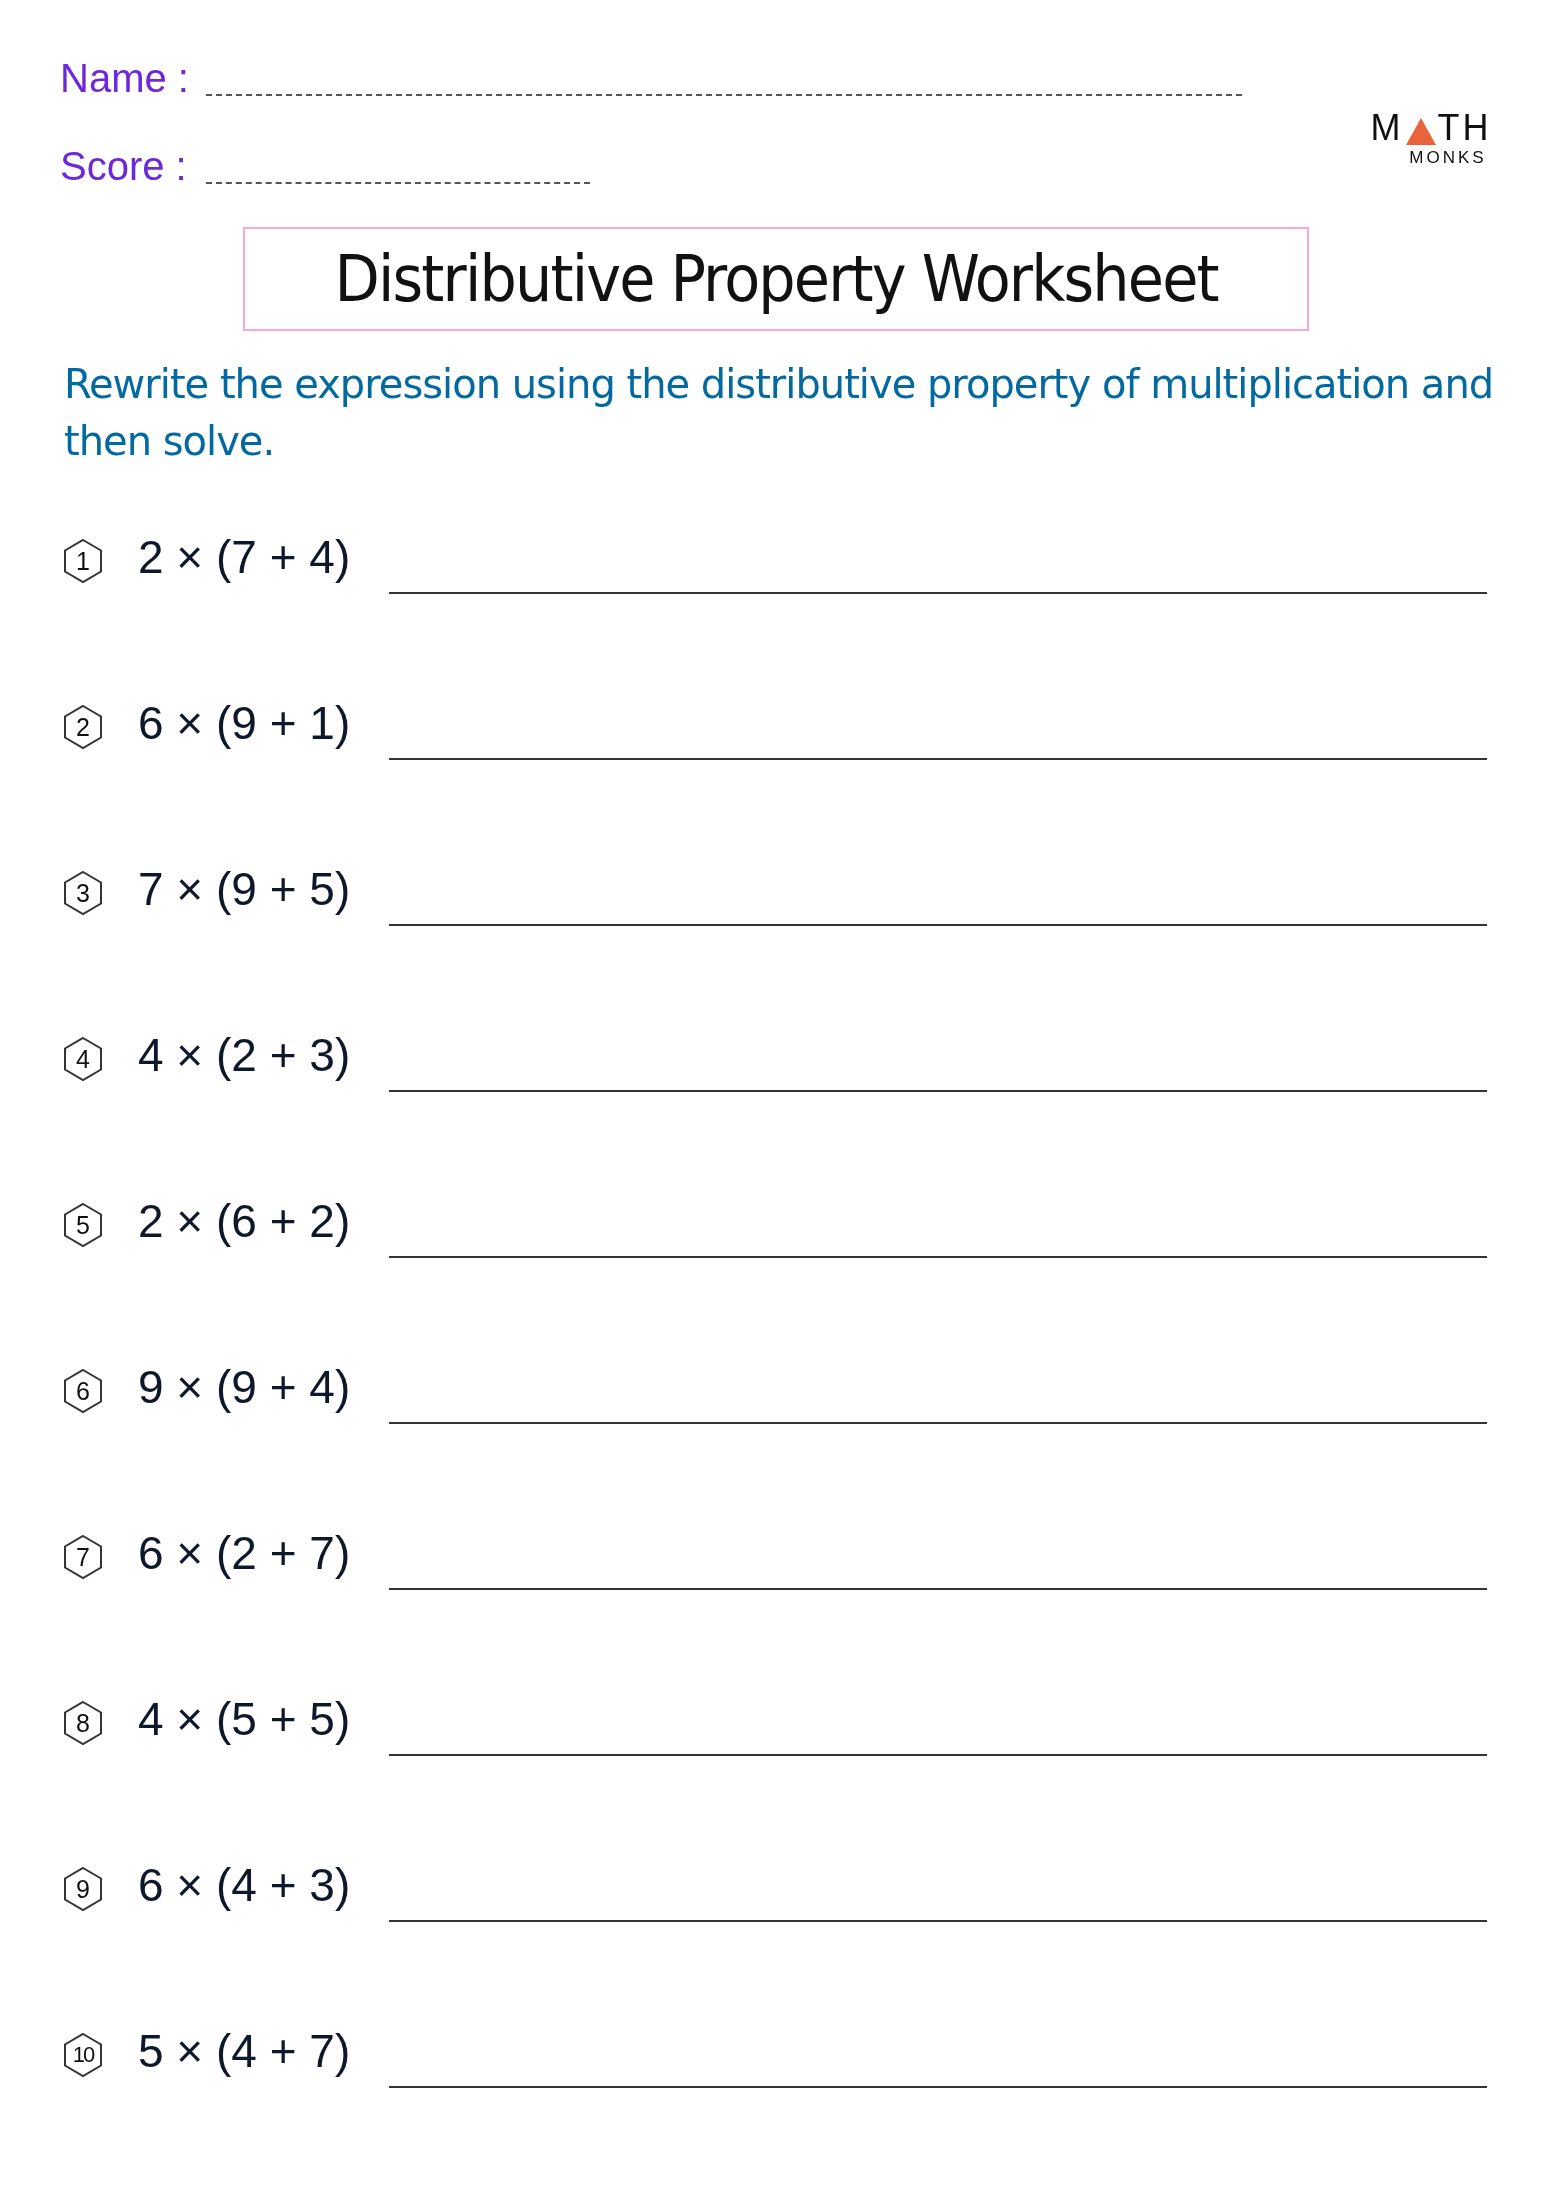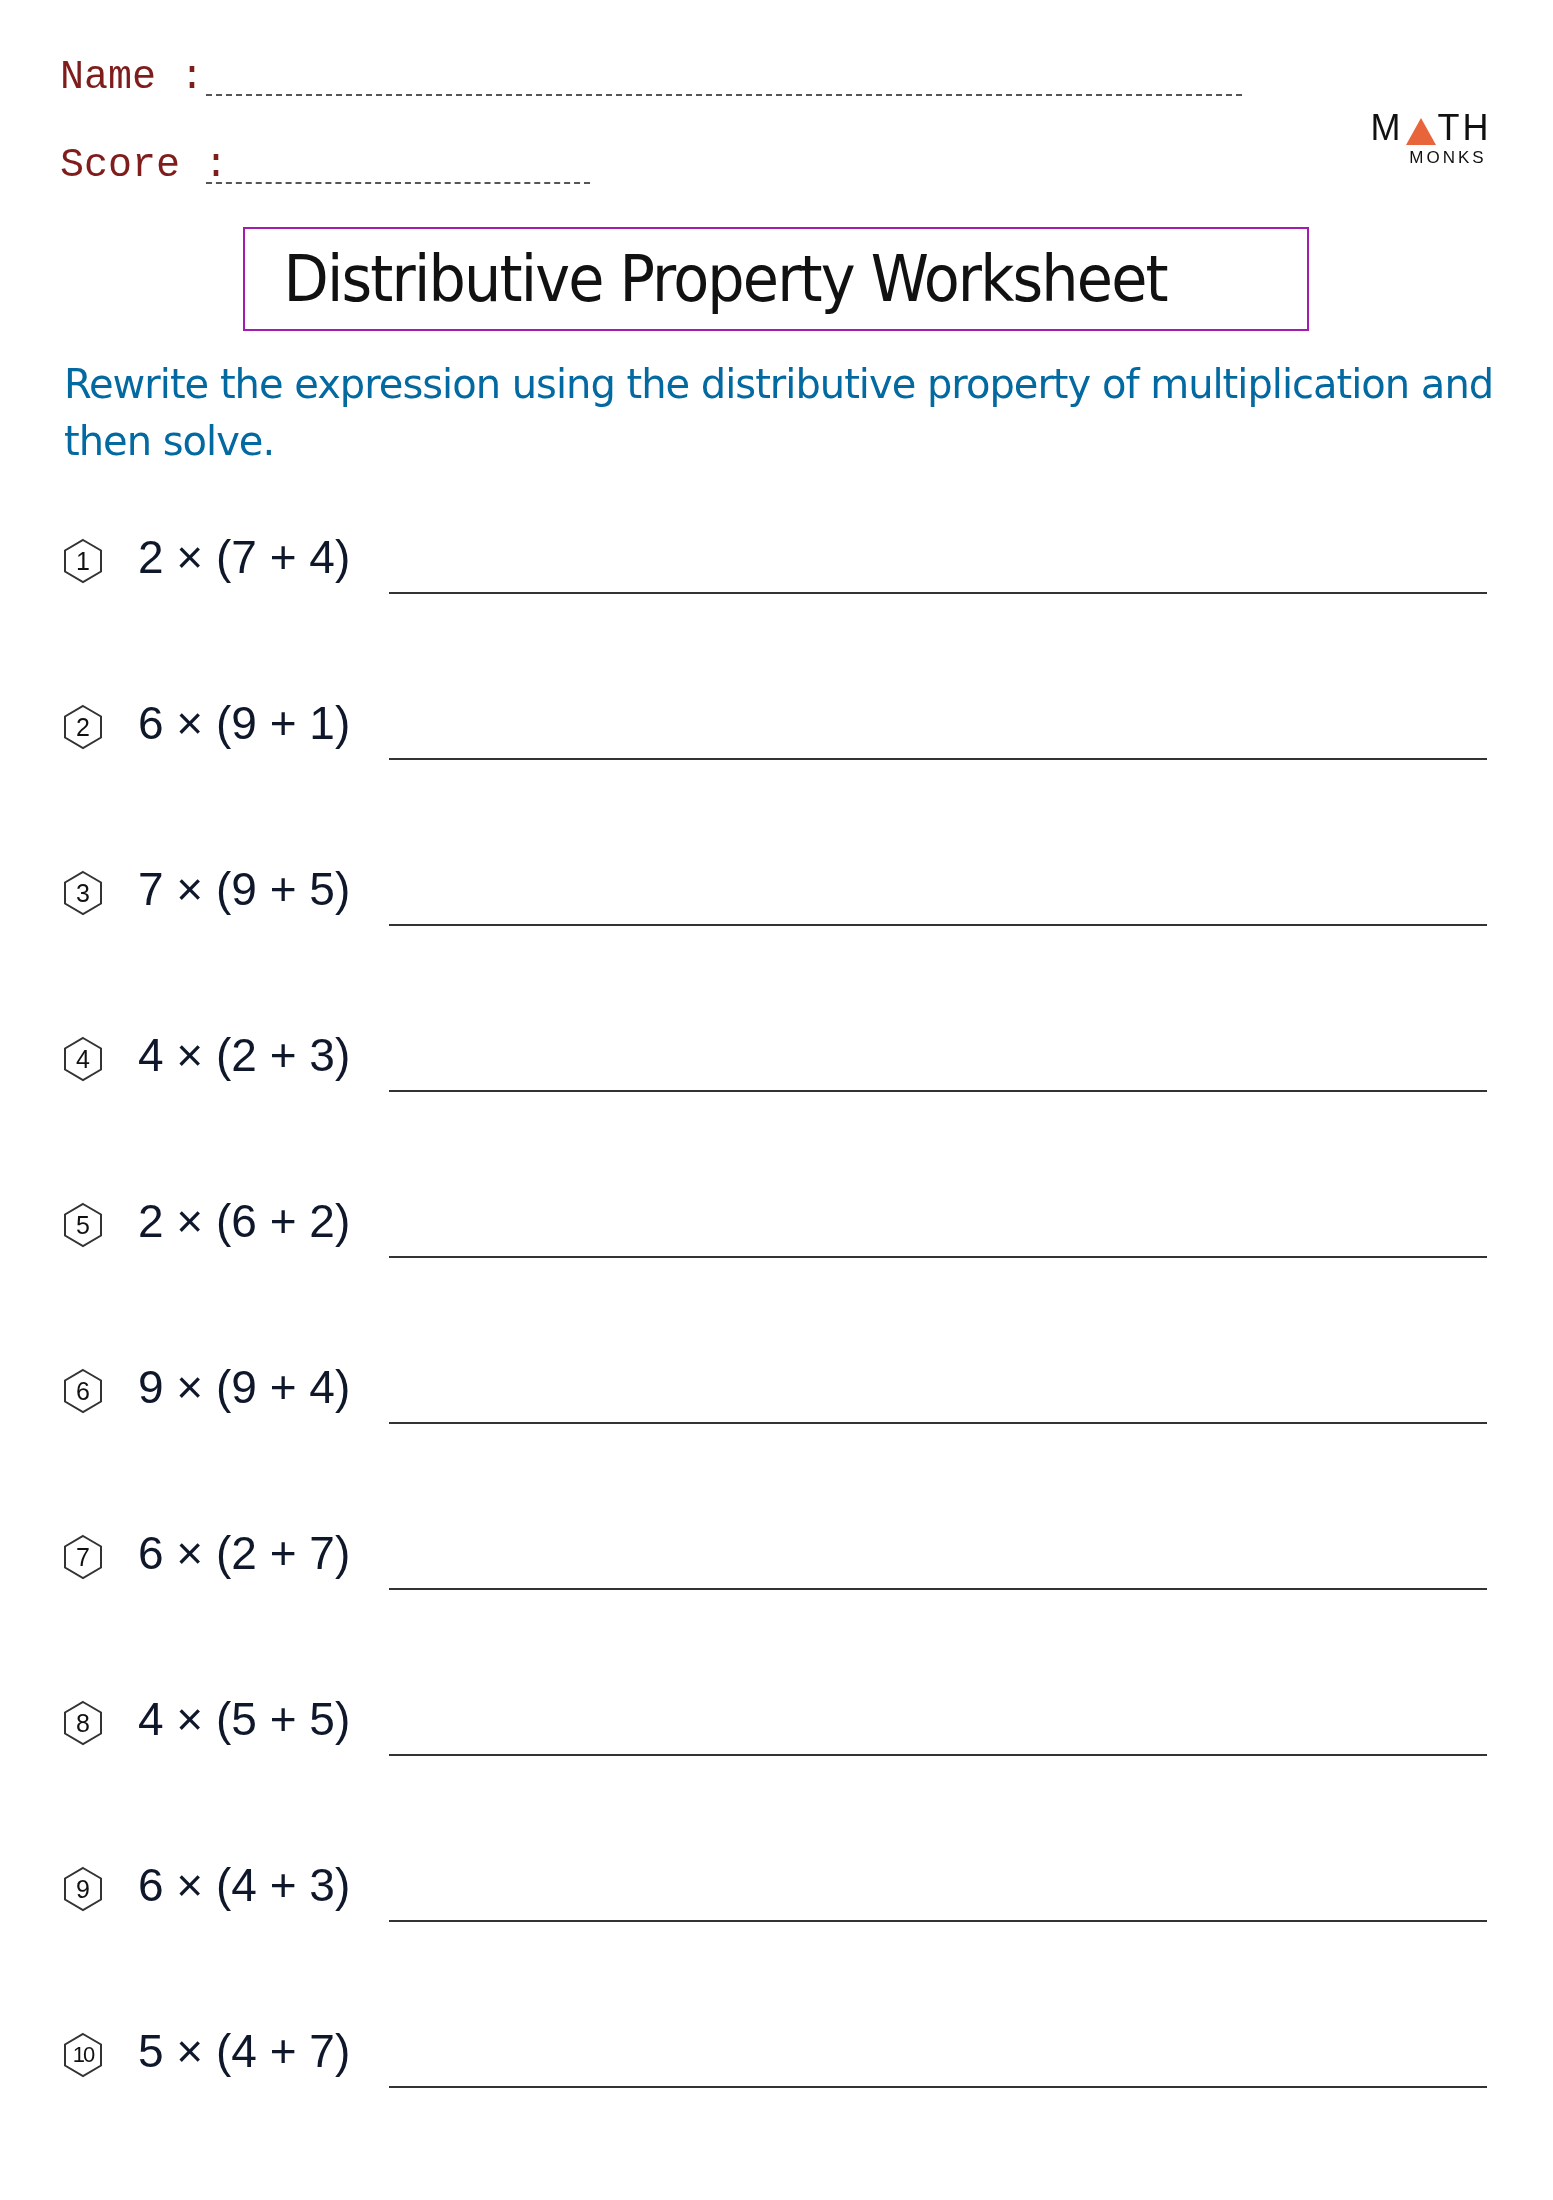--- a/index.html
+++ b/index.html
@@ -1,24 +1,24 @@
 <!DOCTYPE html>
 <html><head>
 <meta charset="utf-8">
 <style>
   html, body { margin:0; padding:0; background:#ffffff; }
   body { width:1553px; height:2200px; position:relative; overflow:hidden; color:#111; }
   .abs { position:absolute; }
-  .label { font-family:Liberation Mono, monospace; font-stretch:condensed; font-size:40px; color:#7f1d1d; line-height:1; }
+  .label { font-family:Liberation Sans, sans-serif; font-stretch:condensed; font-size:40px; color:#6d28d9; line-height:1; }
   .dashes { height:0; border-bottom:2px dashed #555; }
   .logo { left:1372px; top:110px; width:118px; text-align:center; font-family:"Liberation Sans", sans-serif; color:#111; }
   .logo-math { font-size:36px; letter-spacing:3px; font-weight:400; line-height:1; display:flex; justify-content:center; align-items:flex-end; }
   .logo-tri { display:inline-block; width:0; height:0; border-left:15px solid transparent; border-right:15px solid transparent; border-bottom:27px solid #e8643b; margin:0 2px 1px 2px; }
   .logo-monks { font-size:17px; letter-spacing:3px; margin-top:3px; line-height:1; padding-left:34px; text-align:center; }
-  .title-box { left:243px; top:227px; width:1066px; height:104px; border:2px solid #a21caf; box-sizing:border-box; display:flex; align-items:center; }
+  .title-box { left:243px; top:227px; width:1066px; height:104px; border:2px solid #f9a8d4; box-sizing:border-box; display:flex; align-items:center; justify-content:center; }
   .title { font-family:"DejaVu Sans", sans-serif; font-size:64px; letter-spacing:-2px; color:#111; transform:scaleX(0.92); white-space:nowrap; }
   .instructions { left:64px; top:356px; width:1440px; font-family:"DejaVu Sans", sans-serif; font-size:40px; line-height:57px; letter-spacing:-1px; color:#0369a1; transform-origin:left top; }
   .problem { left:0; width:1553px; height:120px; }
   .hex { position:absolute; left:62px; top:-22px; width:42px; height:46px; }
   .hex svg { position:absolute; left:0; top:0; }
   .hex-num { position:absolute; left:0; top:0; width:42px; height:46px; display:flex; align-items:center; justify-content:center; font-family:"Liberation Sans", sans-serif; font-size:25px; color:#111; }
   .hex-num.two { font-size:22px; letter-spacing:-2px; }
   .expr { position:absolute; left:138px; top:-30px; font-family:"Liberation Sans", sans-serif; font-size:46px; color:#0f172a; white-space:pre; line-height:1.2; }
   .answer-line { position:absolute; left:389px; top:32px; width:1098px; height:0; border-bottom:2px solid #333; }
 </style>

